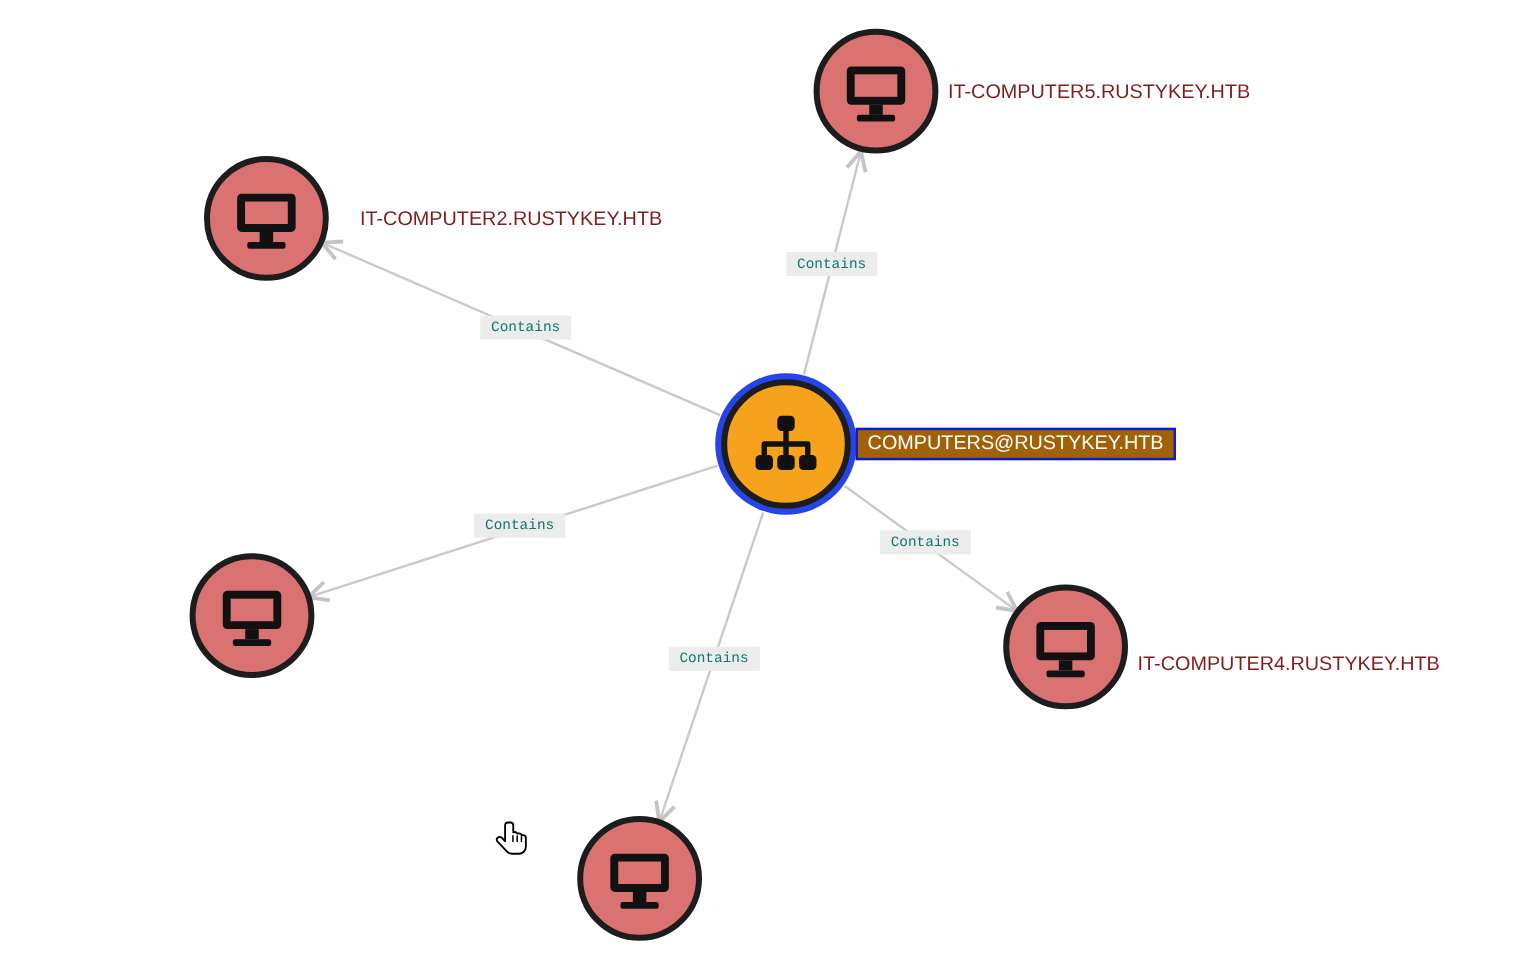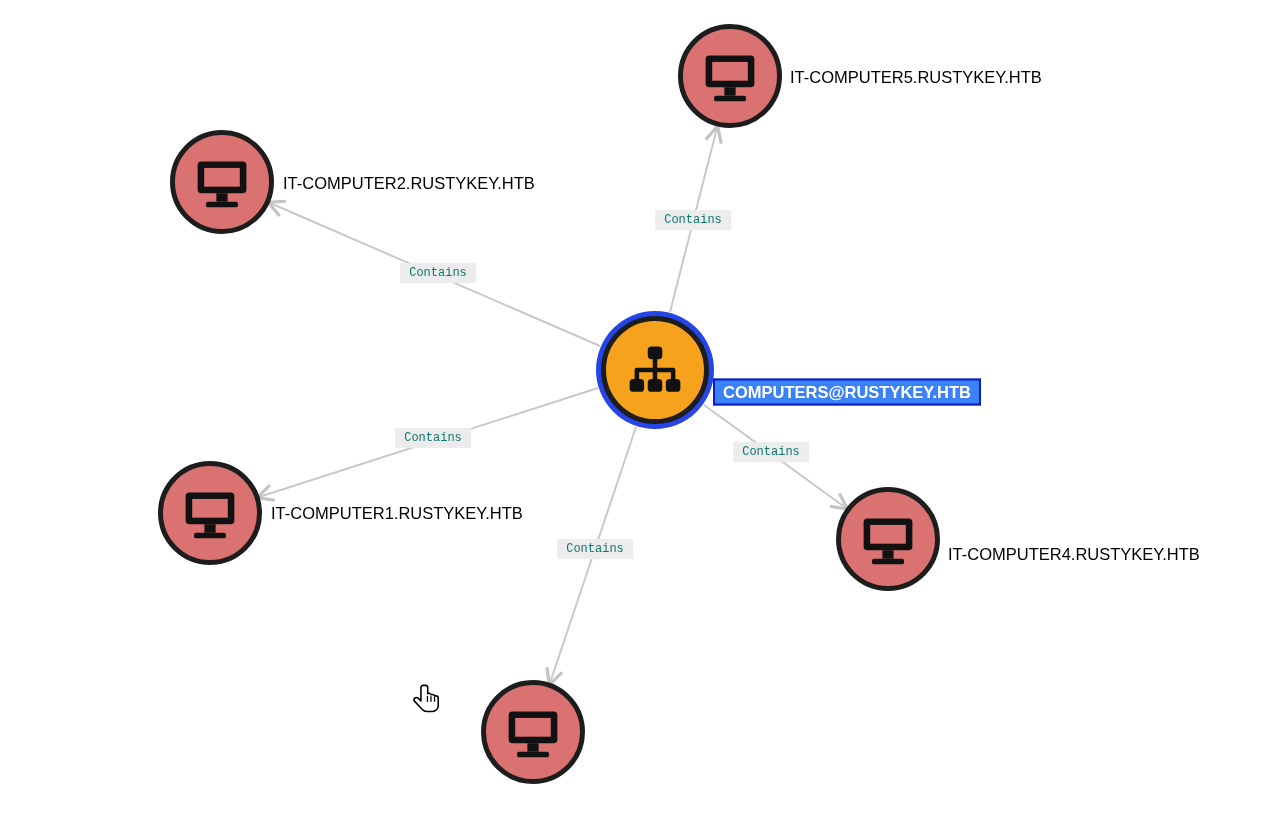--- a/index.html
+++ b/index.html
@@ -20,30 +20,30 @@
   .node-c4{left:836px;top:487px;}
   .node-c3{left:481px;top:680px;}
 
   .center-node{position:absolute;left:601px;top:316px;width:108px;height:108px;
         border-radius:50%;background:#f6a21c;border:5px solid #1d1d1d;
         box-shadow:0 0 0 5px #2645e8;box-sizing:border-box;
         display:flex;align-items:center;justify-content:center;cursor:pointer;}
 
   
   .node-label{position:absolute;transform:translateY(-50%);
-        color:#000000;font-size:16.5px;white-space:nowrap;}
+        color:#7f1d1d;font-size:16.5px;white-space:nowrap;}
   .label-c5{left:790px;top:77px;}
-  .label-c2{left:283px;top:183px;}
+  .label-c2{left:300px;top:183px;}
   .label-c1{left:271px;top:513px;}
   .label-c4{left:948px;top:554px;}
   .label-c3{left:594px;top:732px;}
 
-  .center-label{position:absolute;left:713px;top:392px;transform:translateY(-50%);
-        background:#3b82f6;border:2px solid #0d1cc4;color:#ffffff;
-        font-size:16.5px;padding:2px 8px;white-space:nowrap;cursor:pointer;font-weight:bold;}
+  .center-label{position:absolute;left:713px;top:370px;transform:translateY(-50%);
+        background:#a16207;border:2px solid #0d1cc4;color:#ffffff;
+        font-size:16.5px;padding:2px 8px;white-space:nowrap;cursor:pointer;}
 
   
   .edge-label{position:absolute;transform:translate(-50%,-50%);
         background:#ececec;color:#0f766e;font-size:12px;
         padding:3px 9px;white-space:nowrap;cursor:pointer;font-family:Liberation Mono, monospace;}
   .elabel-c5{left:693px;top:220px;}
   .elabel-c2{left:438px;top:273px;}
   .elabel-c1{left:433px;top:438px;}
   .elabel-c4{left:771px;top:452px;}
   .elabel-c3{left:595px;top:549px;}
@@ -120,21 +120,20 @@
       <path d="M32 20 L32 32 M12 32 L52 32 M12 32 L12 42 M32 32 L32 42 M52 32 L52 42" fill="none" stroke="#111111" stroke-width="5" stroke-linecap="round"></path>
       <rect x="24" y="6" width="16" height="14" rx="4" fill="#111111"></rect>
       <rect x="4" y="42" width="16" height="14" rx="4" fill="#111111"></rect>
       <rect x="24" y="42" width="16" height="14" rx="4" fill="#111111"></rect>
       <rect x="44" y="42" width="16" height="14" rx="4" fill="#111111"></rect>
     </svg>
   </div>
 
   <div class="node-label label-c5">IT-COMPUTER5.RUSTYKEY.HTB</div>
   <div class="node-label label-c2">IT-COMPUTER2.RUSTYKEY.HTB</div>
-  <div class="node-label label-c1">IT-COMPUTER1.RUSTYKEY.HTB</div>
   <div class="node-label label-c4">IT-COMPUTER4.RUSTYKEY.HTB</div>
 
   <div class="center-label">COMPUTERS@RUSTYKEY.HTB</div>
 
   <div class="cursor">
     <svg width="34" height="34" viewBox="0 0 24 24">
       <path d="M8.6 2.4c-.9 0-1.6.7-1.6 1.6v9.4l-2-2c-.7-.7-1.8-.7-2.4 0-.6.6-.6 1.6 0 2.3l5.4 5.7c.8.9 1.9 1.4 3.1 1.4h4c2.3 0 4.1-1.8 4.1-4.1v-5.3c0-.9-.7-1.6-1.6-1.6-.3 0-.6.1-.8.2-.2-.7-.9-1.2-1.7-1.2-.3 0-.6.1-.9.2-.3-.6-.9-1-1.6-1-.3 0-.6.1-.8.2V4c0-.9-.7-1.6-1.6-1.6z" fill="#ffffff" stroke="#000000" stroke-width="1.1" stroke-linejoin="round"></path>
       <path d="M11.6 10.2v3.4 M14.1 10.4v3.2 M16.6 10.8v2.8" fill="none" stroke="#000000" stroke-width="0.9" stroke-linecap="round"></path>
     </svg>
   </div>

